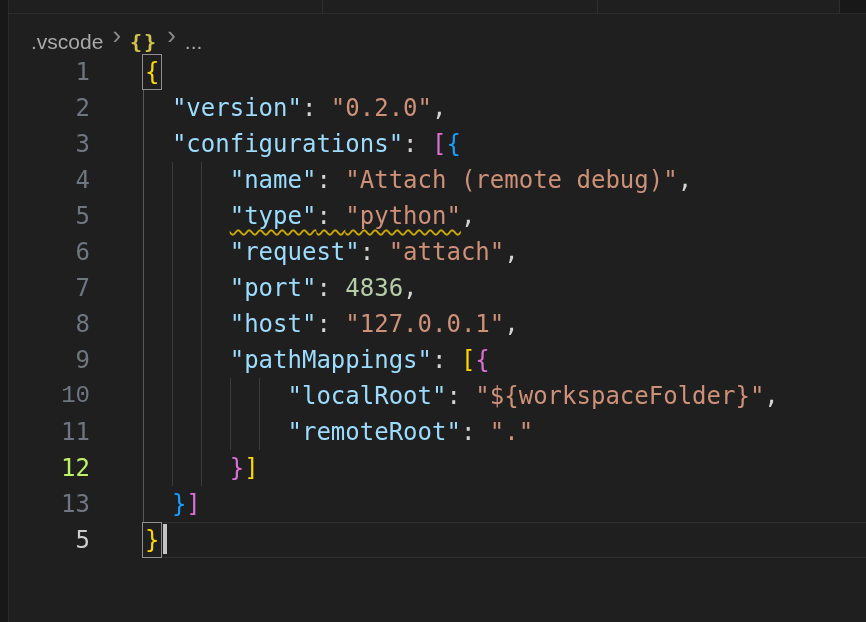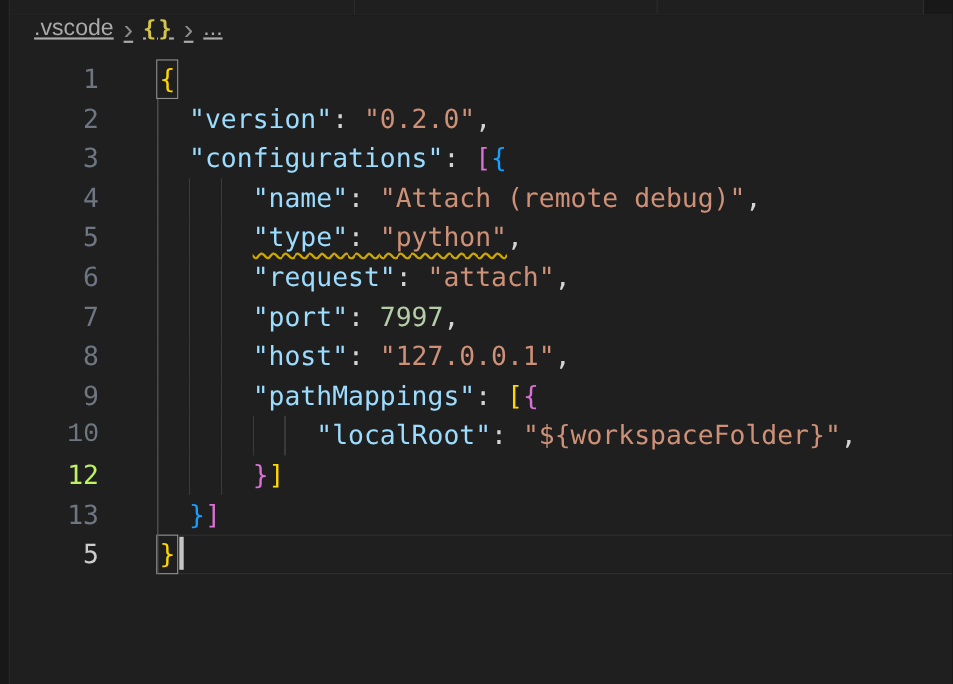--- a/index.html
+++ b/index.html
@@ -6,22 +6,22 @@
   .screen{position:relative;width:866px;height:622px;background:#181818;overflow:hidden;
           font-family:"Liberation Sans",sans-serif;}
   .left-edge{position:absolute;left:8px;top:0;width:1px;height:622px;background:#2b2b2b;z-index:6;}
   
   .tabbar{position:absolute;left:9px;top:0;right:0;height:13px;background:#181818;
           border-bottom:1px solid #2b2b2b;display:flex;}
   .tabstub{height:13px;background:#1f1f1f;border-right:1px solid #2e2e2e;box-sizing:border-box;}
   .tabrest{flex:1;background:#181818;}
   
   .main{position:absolute;left:9px;top:14px;right:0;bottom:0;background:#1f1f1f;}
-  .breadcrumb{height:40px;display:flex;align-items:flex-start;padding-left:22px;
-              font-size:21px;color:#a9a9a9;text-decoration:underline;}
+  .breadcrumb{height:40px;display:flex;align-items:flex-end;padding-left:22px;
+              font-size:21px;color:#a9a9a9;}
   .breadcrumb>*{margin-right:9px;}
   .chev{font-size:26px;color:#8b8b8b;display:inline-block;transform:translateY(-3px);}
   .jsonicon{font-family:"DejaVu Sans Mono",monospace;font-weight:bold;color:#d4c44a;
             font-size:20px;letter-spacing:2px;}
   .crumb{cursor:pointer;}
   
   .code{position:relative;font-family:"DejaVu Sans Mono",monospace;font-size:24px;line-height:36px;}
   .line{display:flex;height:36px;position:relative;}
   .ln{width:81px;text-align:right;flex:none;user-select:none;}
   .ltext{margin-left:53px;white-space:pre;position:relative;z-index:1;}
@@ -78,33 +78,37 @@
         <div class="line">
           <div class="ln" style="color: rgb(110, 118, 129);">5</div>
           <div class="ltext"><span class="ind" style="width: 84.7px;"></span><span class="sq" style="text-decoration-color: rgb(204, 167, 0);"><span style="color: rgb(156, 220, 254);">"type"</span><span style="color: rgb(212, 212, 212);">: </span><span style="color: rgb(206, 145, 120);">"python"</span></span><span style="color: rgb(212, 212, 212);">,</span></div>
         </div>
         <div class="line">
           <div class="ln" style="color: rgb(110, 118, 129);">6</div>
           <div class="ltext"><span class="ind" style="width: 84.7px;"></span><span style="color: rgb(156, 220, 254);">"request"</span><span style="color: rgb(212, 212, 212);">: </span><span style="color: rgb(206, 145, 120);">"attach"</span><span style="color: rgb(212, 212, 212);">,</span></div>
         </div>
         <div class="line">
           <div class="ln" style="color: rgb(110, 118, 129);">7</div>
-          <div class="ltext"><span class="ind" style="width: 84.7px;"></span><span style="color: rgb(156, 220, 254);">"port"</span><span style="color: rgb(212, 212, 212);">: </span><span style="color: rgb(181, 206, 168);">7997</span><span style="color: rgb(212, 212, 212);">,</span></div>
+          <div class="ltext"><span class="ind" style="width: 84.7px;"></span><span style="color: rgb(156, 220, 254);">"port"</span><span style="color: rgb(212, 212, 212);">: </span><span style="color: rgb(181, 206, 168);">4836</span><span style="color: rgb(212, 212, 212);">,</span></div>
         </div>
         <div class="line">
           <div class="ln" style="color: rgb(110, 118, 129);">8</div>
           <div class="ltext"><span class="ind" style="width: 84.7px;"></span><span style="color: rgb(156, 220, 254);">"host"</span><span style="color: rgb(212, 212, 212);">: </span><span style="color: rgb(206, 145, 120);">"127.0.0.1"</span><span style="color: rgb(212, 212, 212);">,</span></div>
         </div>
         <div class="line">
           <div class="ln" style="color: rgb(110, 118, 129);">9</div>
           <div class="ltext"><span class="ind" style="width: 84.7px;"></span><span style="color: rgb(156, 220, 254);">"pathMappings"</span><span style="color: rgb(212, 212, 212);">: </span><span style="color: rgb(255, 215, 0);">[</span><span style="color: rgb(218, 112, 214);">{</span></div>
         </div>
         <div class="line">
           <div class="ln" style="color: rgb(110, 118, 129); font-family: Liberation Mono, monospace;">10</div>
           <div class="ltext"><span class="ind" style="width: 142.5px;"></span><span style="color: rgb(156, 220, 254);">"localRoot"</span><span style="color: rgb(212, 212, 212);">: </span><span style="color: rgb(206, 145, 120);">"${workspaceFolder}"</span><span style="color: rgb(212, 212, 212);">,</span></div>
+        </div>
+        <div class="line">
+          <div class="ln" style="color: rgb(110, 118, 129);">11</div>
+          <div class="ltext"><span class="ind" style="width: 142.5px;"></span><span style="color: rgb(156, 220, 254);">"remoteRoot"</span><span style="color: rgb(212, 212, 212);">: </span><span style="color: rgb(206, 145, 120);">"."</span></div>
         </div>
         <div class="line">
           <div class="ln" style="color: #bef264;">12</div>
           <div class="ltext"><span class="ind" style="width: 84.7px;"></span><span style="color: rgb(218, 112, 214);">}</span><span style="color: rgb(255, 215, 0);">]</span></div>
         </div>
         <div class="line">
           <div class="ln" style="color: rgb(110, 118, 129);">13</div>
           <div class="ltext"><span class="ind" style="width: 26.9px;"></span><span style="color: rgb(23, 159, 255);">}</span><span style="color: rgb(218, 112, 214);">]</span></div>
         </div>
         <div class="line current">

